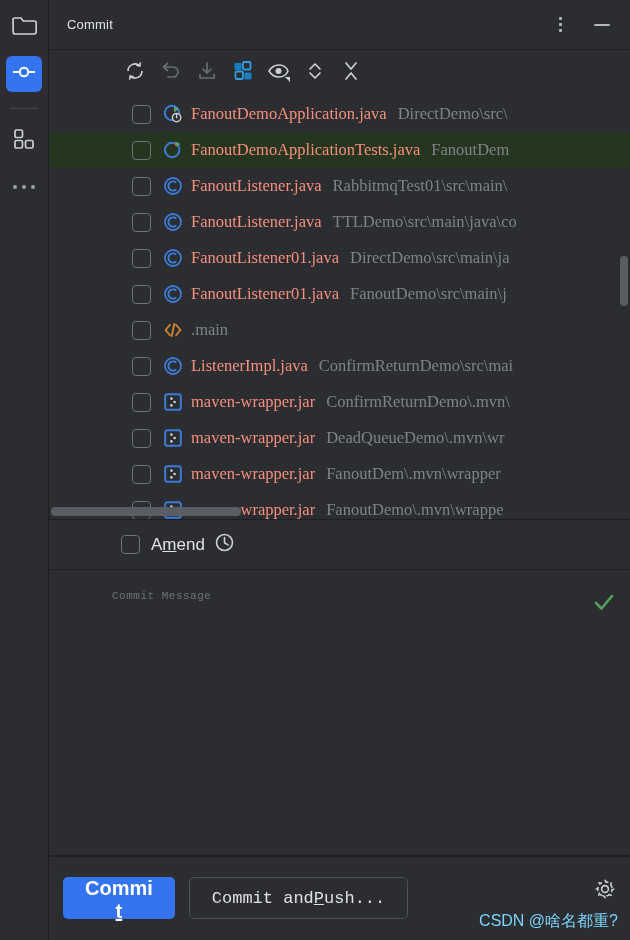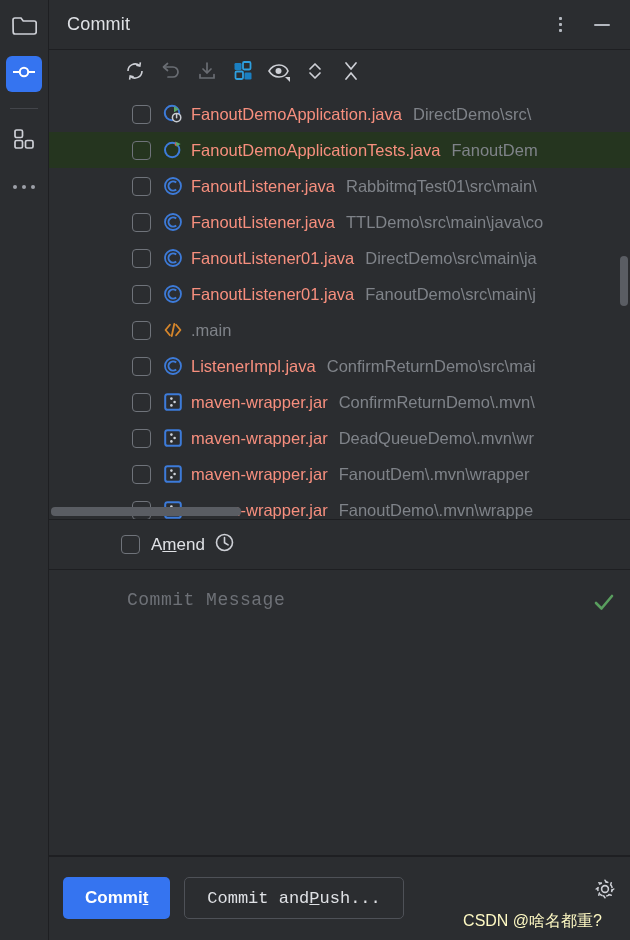--- a/index.html
+++ b/index.html
@@ -33,41 +33,42 @@
   
   .panel { flex: 1; height: 940px; display: flex; flex-direction: column; background: #2b2d30; }
 
   
   .tool-header {
     height: 50px; flex: 0 0 50px;
     background: #2b2d30;
     border-bottom: 1px solid #1e1f22;
     display: flex; align-items: center; padding: 0 14px 0 18px;
   }
-  .tool-title { font-size: 18px; color: #dfe1e5; letter-spacing: .2px; }
+  .tool-title { font-size: 13px; color: #dfe1e5; letter-spacing: .2px; }
   .hdr-spacer { flex: 1; }
   .hdr-icon { width: 28px; height: 28px; display:flex; align-items:center; justify-content:center; }
   .vdots { display:flex; flex-direction:column; gap:3px; align-items:center; }
   .vdots i { width:3px; height:3px; background:#b4b8bf; display:block; border-radius:1px; }
   .minimize { width: 16px; height: 2px; background: #b4b8bf; border-radius: 1px; }
 
   
   .toolbar {
     height: 46px; flex: 0 0 46px;
     background: #2b2d30;
     display: flex; align-items: center; gap: 8px; padding-left: 72px;
   }
   .tb-btn { width: 28px; height: 28px; display:flex; align-items:center; justify-content:center; border-radius:4px; }
 
   
   .list-wrap {
     flex: 0 0 424px; height: 424px;
     position: relative; overflow: hidden;
     background: #2b2d30;
     border-bottom: 1px solid #1e1f22;
+    font-family: Liberation Serif, serif;
   }
   .row {
     height: 36px; display: flex; align-items: center;
     padding-left: 83px; white-space: nowrap;
   }
   .row.selected { background: #25351f; }
   .cb {
     width: 19px; height: 19px; flex: 0 0 19px;
     border: 1.5px solid #6f737a; border-radius: 4px;
     background: #2b2d30; margin-right: 12px;
@@ -102,47 +103,47 @@
   .amend-label u { text-decoration: underline; }
 
   
   .msg-area {
     flex: 1; position: relative; background: #2b2d30;
     border-bottom: 1px solid #1e1f22;
   }
   .msg-placeholder {
     position: absolute; left: 63px; top: 20px;
     font-family: "Liberation Mono", monospace;
-    font-size: 18px; color: #6e7177; letter-spacing: .5px; margin-left: 15px;
+    font-size: 11px; color: #6e7177; letter-spacing: .5px;
   }
   .msg-check { position: absolute; right: 14px; top: 20px; }
 
   
   .footer {
     flex: 0 0 84px; height: 84px; position: relative;
     background: #2b2d30; display: flex; align-items: center; padding-left: 14px;
   }
   .btn-primary {
     background: #3574f0; color: #ffffff; border: none; border-radius: 5px;
-    font-size: 17px; height: 42px; padding: 0 22px;
+    font-size: 20px; height: 42px; padding: 0 22px;
     font-family: "Liberation Sans", sans-serif; font-weight: bold;
-    display:flex; align-items:center;
+    display:flex; align-items:center;flex-direction:column;
   }
   .btn-primary u { text-decoration: underline; }
   .btn-secondary {
     background: #2b2d30; color: #dfe1e5; border: 1px solid #4e5157; border-radius: 5px;
     font-size: 17px; height: 42px; padding: 0 22px; margin-left: 14px;
     font-family: Liberation Mono, monospace;
     display:flex; align-items:center;
   }
   .btn-secondary u { text-decoration: underline; }
   .gear { position: absolute; right: 14px; top: 22px; }
   .watermark {
-    position: absolute; right: 28px; bottom: 8px;
-    font-size: 16px; color: #fef9c3;
+    position: absolute; right: 12px; bottom: 8px;
+    font-size: 16px; color: #7dd3fc;
     font-family: "Liberation Sans", sans-serif;
   }
   .footer-line { position:absolute; left:0; right:0; top:0; height:1px; background:#1e1f22; }
 </style>
 </head>
 <body>
 
 <div id="app">
 
   <div class="rail">

